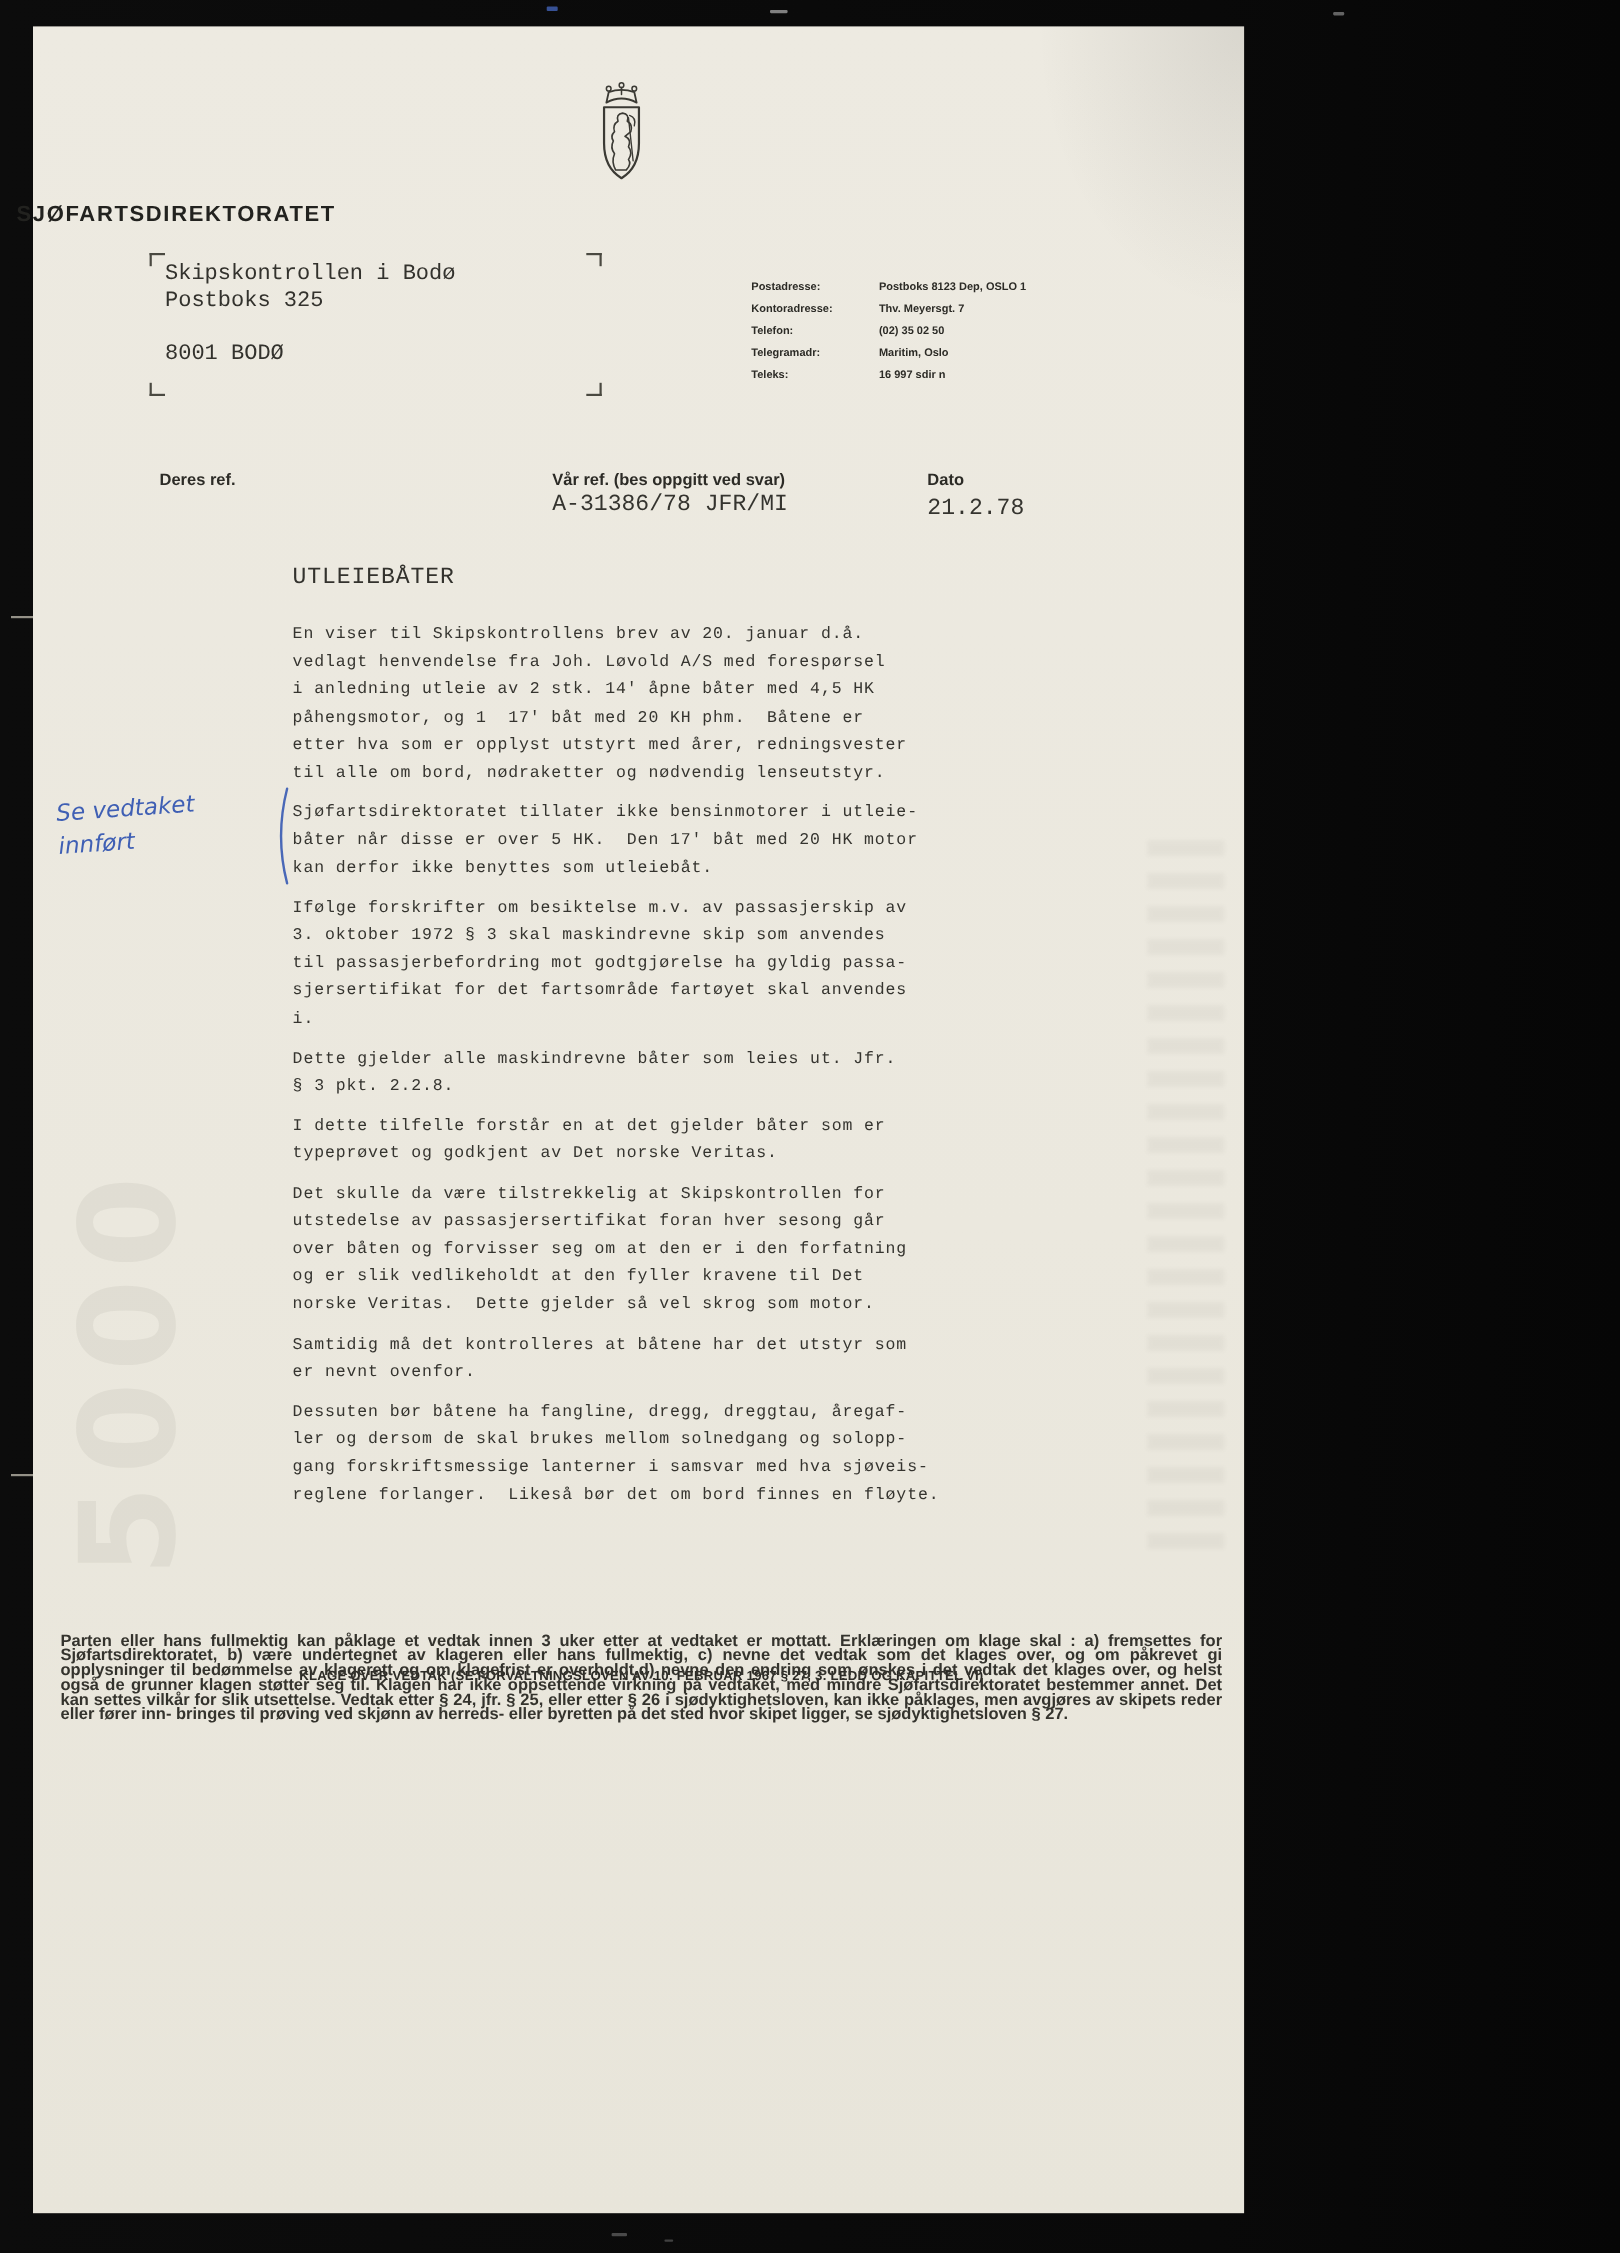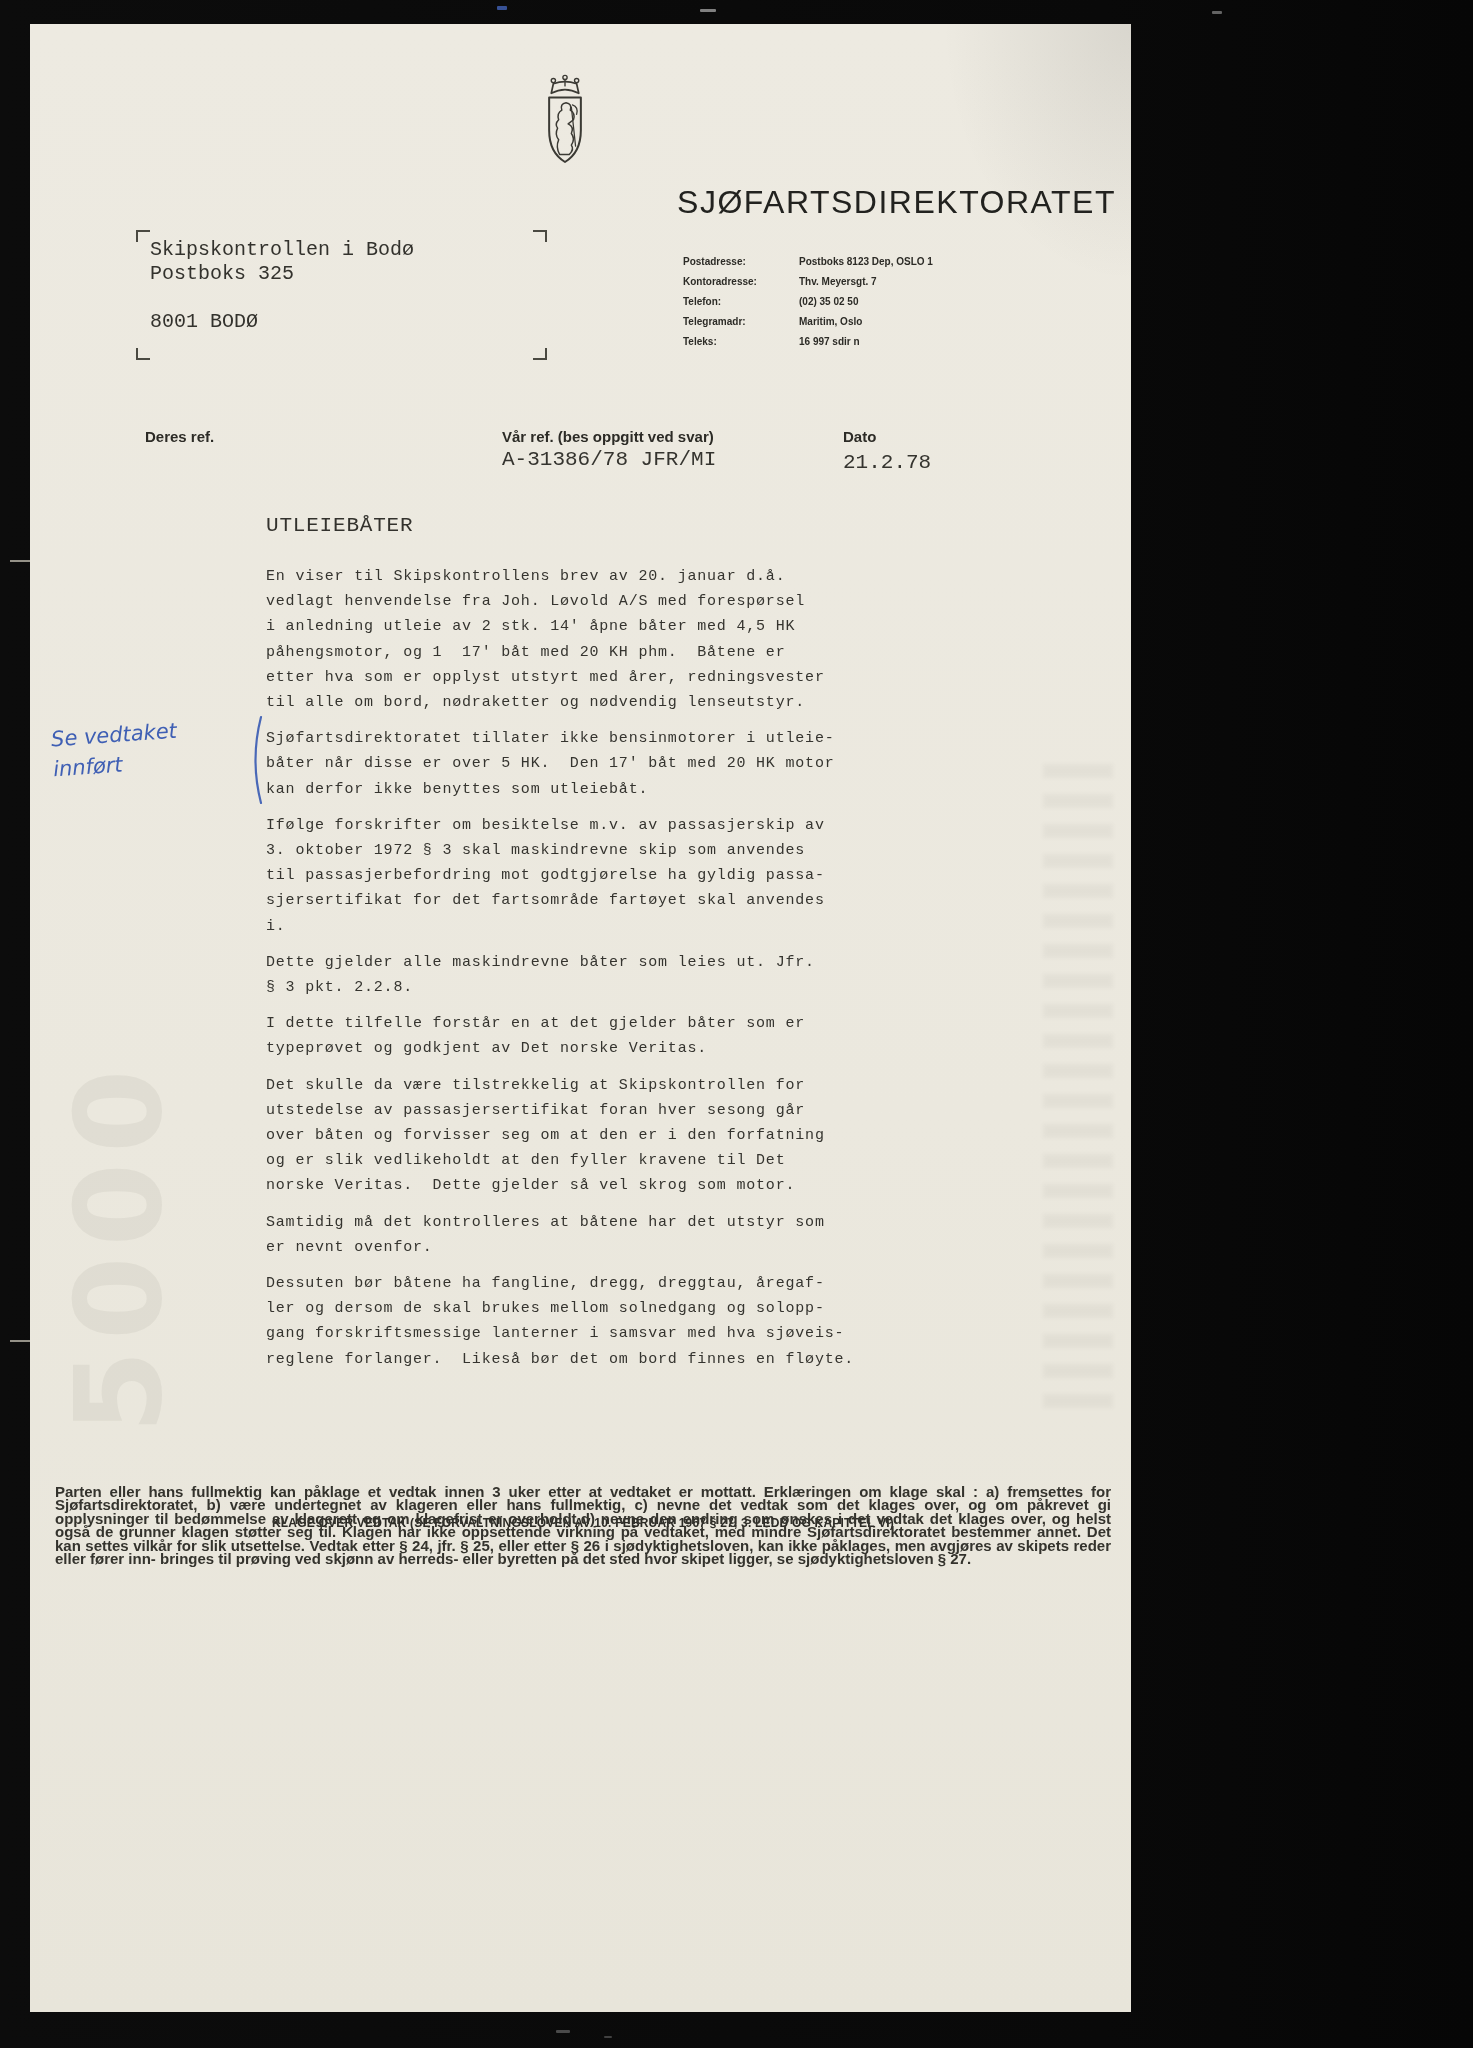--- a/index.html
+++ b/index.html
@@ -19,23 +19,23 @@
     color:#35342f;
   }
   .shade-tr { position:absolute; right:0; top:0; width:190px; height:260px;
     background:radial-gradient(ellipse at 100% 0%, rgba(40,40,38,0.10), rgba(0,0,0,0) 70%); }
   .bleed { position:absolute; right:18px; top:740px; width:70px; height:660px; opacity:.05;
     background:repeating-linear-gradient(180deg,#55524a 0 14px, transparent 14px 30px); filter:blur(2px); }
 
   .crest { position:absolute; left:498px; top:48px; }
 
   .org-title {
-    position:absolute; top:160px; left:0; width:1101px; text-align:right;
+    position:absolute; top:160px; left:0; width:1101px; text-align:left;
     transform:translateX(-15px);
-    font-size:32px; font-weight:400; letter-spacing:1.5px; color:#22221f;
+    font-size:20px; font-weight:700; letter-spacing:1.5px; color:#22221f;
   }
 
   .corner { position:absolute; width:14px; height:12px; }
   .corner.tl { left:106px; top:206px; border-left:2px solid #4a4941; border-top:2px solid #4a4941; }
   .corner.tr { left:503px; top:206px; border-right:2px solid #4a4941; border-top:2px solid #4a4941; }
   .corner.bl { left:106px; top:324px; border-left:2px solid #4a4941; border-bottom:2px solid #4a4941; }
   .corner.br { left:503px; top:324px; border-right:2px solid #4a4941; border-bottom:2px solid #4a4941; }
 
   .recipient { position:absolute; left:120px; top:214px;
     font-family:"Liberation Mono", monospace; font-size:20px; color:#33322d; }

